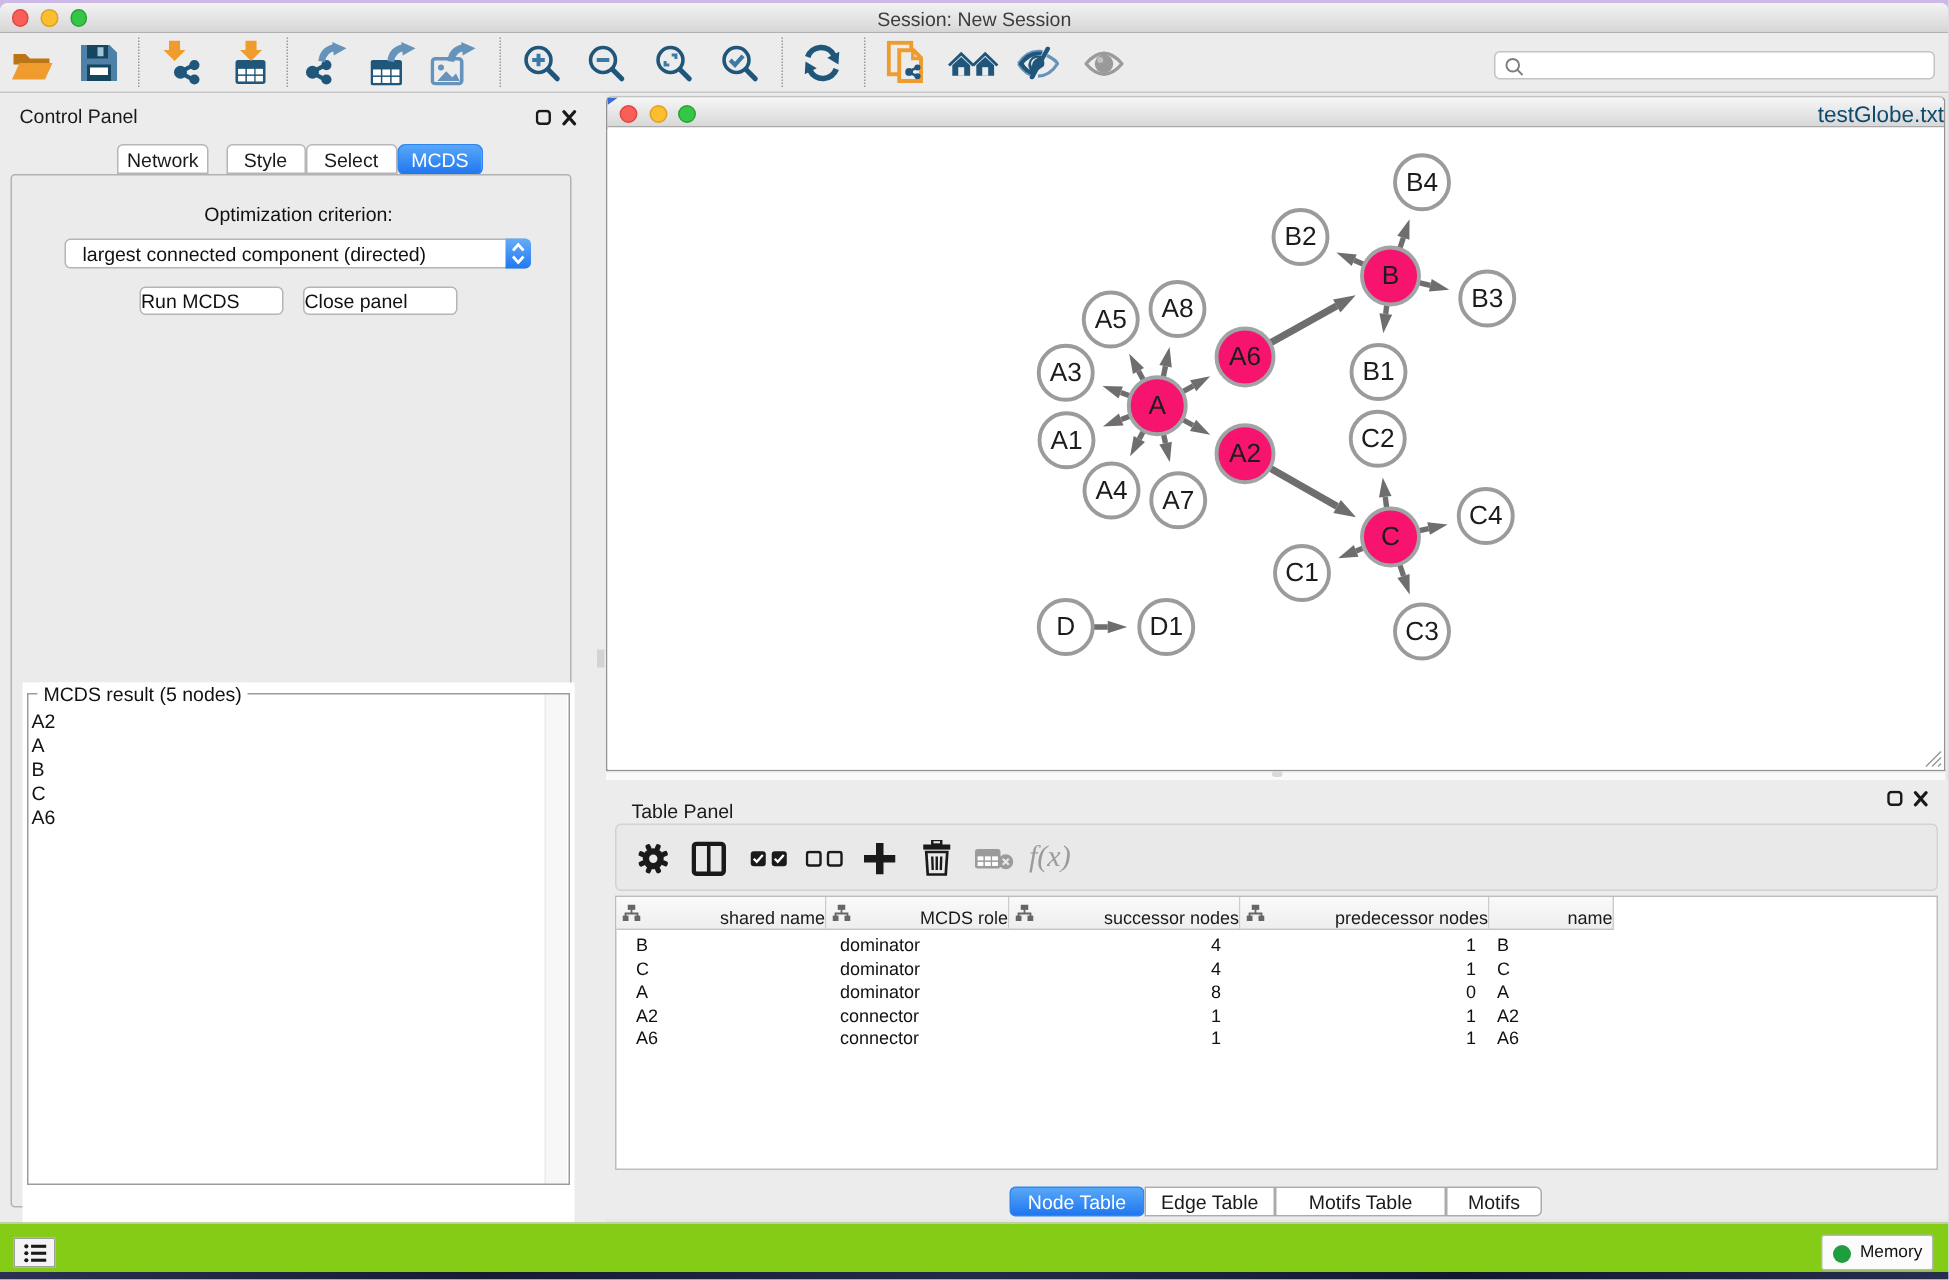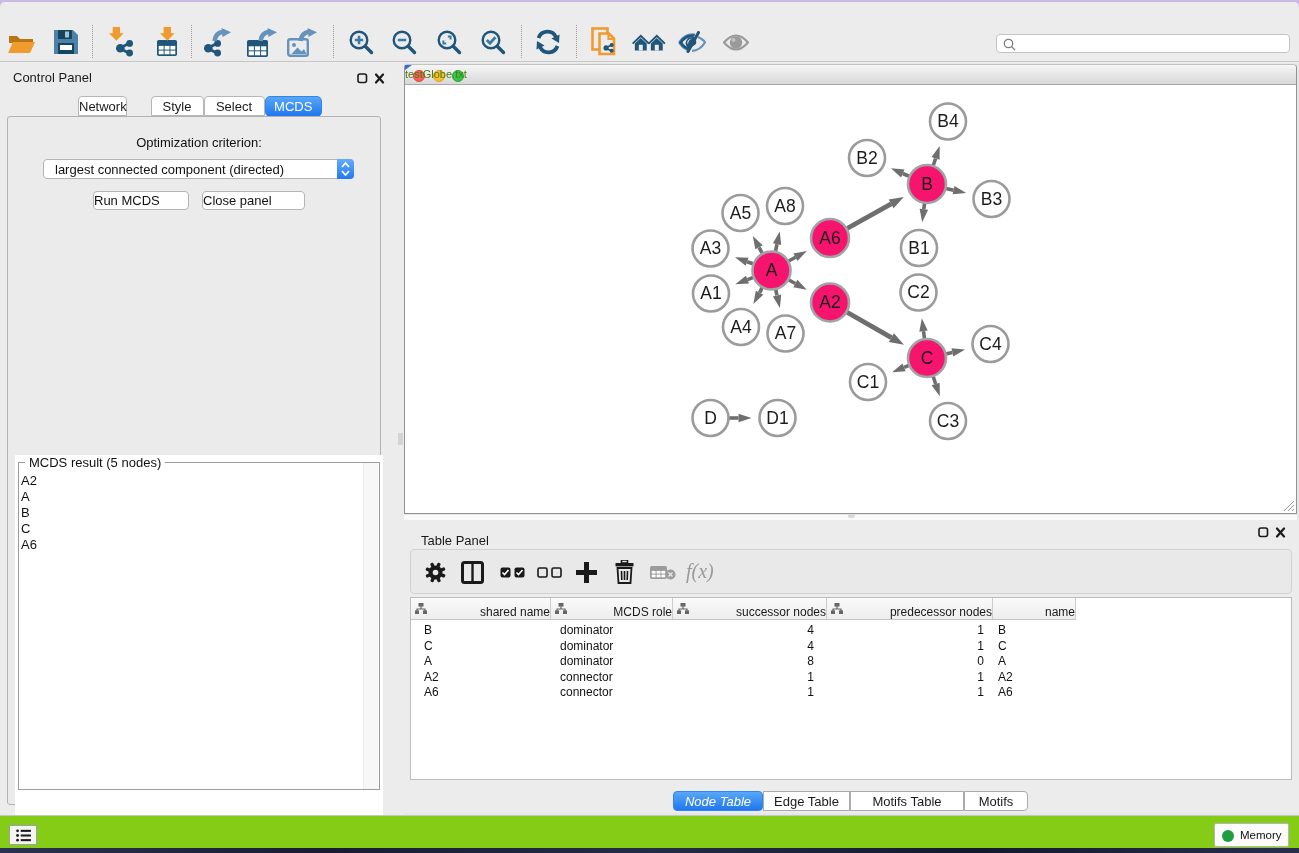--- a/index.html
+++ b/index.html
@@ -22,36 +22,42 @@
 .btn{position:absolute;top:128px;height:19px;background:#fff;border:1px solid #b5b5b5;border-radius:4px;font-size:13px;color:#111;text-align:left;line-height:18px}
 #mcdsbox{position:absolute;left:15px;top:392px;width:368px;height:369px;background:#fff}
 #mcdsborder{position:absolute;left:3px;top:7px;width:362px;height:328px;border:1px solid #9c9c9c}
 #mcdstitle{position:absolute;left:10px;top:0px;background:#fff;padding:0 4px;font-size:13px;color:#111}
 .mi{position:absolute;left:6px;font-size:13px;color:#111}
 #mcdssb{position:absolute;right:5px;top:8px;width:15px;height:326px;background:#f7f7f7;border-left:1px solid #ececec}
 #divider{position:absolute;left:388px;top:0;width:16px;height:752px;background:#ececec}
 #rightarea{position:absolute;left:404px;top:0;width:895px;height:752px;background:#e7e7e7}
 #netwin{position:absolute;left:0px;top:1px;width:893px;height:450px;background:#fff;border:1px solid #929292;border-top-color:#c2c2c2;border-radius:4px 4px 0 0;box-shadow:none}
 #nwtitle{position:absolute;left:0;top:0;width:100%;height:20px;background:linear-gradient(#f6f6f6,#d8d8d8);border-bottom:1px solid #a8a8a8;border-radius:4px 4px 0 0}
-#nwname{position:absolute;width:100%;text-align:left;top:3px;font-size:11px;color:#4d7c0f}
+#nwname{position:absolute;width:100%;text-align:right;top:3px;font-size:15px;color:#0c4a6e}
 #canvas{position:absolute;left:0;top:21px;width:891px;height:427px;background:#fff;overflow:hidden}
 #tablepanel{position:absolute;left:0;top:457px;width:895px;height:293px;background:#ececec}
 #tptoolbar{position:absolute;left:6px;top:29px;width:882px;height:45px;background:#e9e9e9;border:1px solid #d2d2d2;border-radius:4px}
 #tbl{position:absolute;left:6px;top:77px;width:882px;height:183px;background:#fff;border:1px solid #bdbdbd}
 .hcell{position:absolute;top:0;height:22px;background:linear-gradient(#fafafa,#eee);border-right:1px solid #ccc;border-bottom:1px solid #c4c4c4}
 .hlabel{position:absolute;top:7px;width:100%;text-align:right;font-size:12px;color:#1a1a1a}
 .trow{position:absolute;font-size:12px;color:#111}
 .tabb{position:absolute;height:20px;background:#fff;border:1px solid #ababab;font-size:13px;color:#1a1a1a;text-align:center;line-height:19px}
 #statusbar{position:absolute;left:0;top:813px;width:1299px;height:33px;background:#84cc16;border-top:1px solid #c6c6c6}
 #memory{position:absolute;right:10px;top:7px;width:75px;height:24px;background:#fbfbfb;border:1px solid #b5b5b5;border-radius:2px;font-size:11.5px;color:#111}
 #listbtn{position:absolute;left:9px;top:9px;width:28px;height:20px;background:#f4f4f4;border:1px solid #9f9f9f}
 #bottomstrip{position:absolute;left:0;top:848px;width:1299px;height:5px;background:linear-gradient(90deg,#2a3152,#171c33 25%,#232b4a 50%,#12182e 75%,#272e4e)}
 </style></head>
 <body>
 <div id="app">
+  <div id="titlebar">
+      <div class="tl" style="left:7.7px;top:4.2px;width:11.6px;height:11.6px;background:#f95f57;border:1px solid #df4742"></div>
+      <div class="tl" style="left:27.2px;top:4.2px;width:11.6px;height:11.6px;background:#fbbe2e;border:1px solid #dfa023"></div>
+      <div class="tl" style="left:46.7px;top:4.2px;width:11.6px;height:11.6px;background:#35c648;border:1px solid #2aa334"></div>
+      <div id="title">Session: New Session</div>
+    </div>
   <div id="toolbar">
       <svg class="abs" style="left:7px;top:8px" width="29" height="24" viewBox="0 0 29 24">
         <path d="M2 6 L10 6 L13 9 L26 9 L26 13 L2 13 Z" fill="#bc7513"></path>
         <path d="M1 23 L6 12 L28 12 L23 23 Z" fill="#ef9b2d"></path>
       </svg>
       <svg class="abs" style="left:53px;top:7px" width="26" height="26" viewBox="0 0 26 26">
         <path d="M1 1 L20 1 L25 6 L25 25 L1 25 Z" fill="#4d81a8"></path>
         <path d="M5 1 L19 1 L19 10 L5 10 Z" fill="#16455f"></path>
         <rect x="12" y="2.5" width="4" height="6" fill="#9fc3d9"></rect>
         <rect x="5" y="14" width="16" height="11" fill="#16455f"></rect>
@@ -199,21 +205,21 @@
         </svg>
       </div>
     </div>
   <div id="main">
     <div id="cp">
         <div class="ptitle abs" style="left:13px;top:7px">Control Panel</div>
         <svg class="abs" style="left:357px;top:10px" width="28" height="11" viewBox="0 0 28 11">
           <rect x="1" y="1" width="8.5" height="8.5" rx="2" fill="none" stroke="#1a1a1a" stroke-width="1.6"></rect>
           <path d="M19 1.5 L26 9.5 M26 1.5 L19 9.5" stroke="#1a1a1a" stroke-width="2.2" stroke-linecap="round"></path>
         </svg>
-        <div class="tab" style="left:78px;width:49px;border-radius:4px 4px 0 0;">Network</div>
+        <div class="tab" style="left:78px;width:61px;border-radius:4px 4px 0 0;">Network</div>
         <div class="tab" style="left:150.5px;width:53px;border-radius:4px 4px 0 0;">Style</div>
         <div class="tab" style="left:203.5px;width:61px;border-radius:4px 4px 0 0;">Select</div>
         <div class="tab" style="left:264.5px;width:57.5px;border-radius:4px 4px 0 0;background:linear-gradient(#58a7f8,#2077ef);color:#fff;border-color:#2f86f0;border-radius:5px;height:21px;">MCDS</div>
         <div id="subpanel"></div>
         <div id="optlabel">Optimization criterion:</div>
         <div id="dropdown">largest connected component (directed)<div id="stepper"><svg width="17" height="20" viewBox="0 0 17 20">
               <path d="M5 8 L8.5 4 L12 8" fill="none" stroke="#fff" stroke-width="1.8"></path>
               <path d="M5 12 L8.5 16 L12 12" fill="none" stroke="#fff" stroke-width="1.8"></path>
             </svg></div></div>
         <div class="btn" style="left:93px;width:96px">Run MCDS</div>
@@ -452,21 +458,21 @@
             <div class="trow" style="left:149px;top:71.8px">connector</div>
             <div class="trow" style="left:330px;top:71.8px;width:73px;text-align:right">1</div>
             <div class="trow" style="left:500px;top:71.8px;width:73px;text-align:right">1</div>
             <div class="trow" style="left:587px;top:71.8px">A2</div>
             <div class="trow" style="left:13px;top:87.4px">A6</div>
             <div class="trow" style="left:149px;top:87.4px">connector</div>
             <div class="trow" style="left:330px;top:87.4px;width:73px;text-align:right">1</div>
             <div class="trow" style="left:500px;top:87.4px;width:73px;text-align:right">1</div>
             <div class="trow" style="left:587px;top:87.4px">A6</div>
           </div>
-          <div class="tabb" style="left:269px;top:271px;width:90px;border-radius:4px 0 0 4px;background:linear-gradient(#58a7f8,#2077ef);color:#fff;border-color:#2f86f0;border-radius:4px;font-style:italic;">Node Table</div>
+          <div class="tabb" style="left:269px;top:271px;width:90px;border-radius:4px 0 0 4px;background:linear-gradient(#58a7f8,#2077ef);color:#fff;border-color:#2f86f0;border-radius:4px;">Node Table</div>
           <div class="tabb" style="left:359px;top:271px;width:87px;">Edge Table</div>
           <div class="tabb" style="left:446px;top:271px;width:114px;">Motifs Table</div>
           <div class="tabb" style="left:560px;top:271px;width:64px;border-radius:0 4px 4px 0;">Motifs</div>
         </div>
     </div>
   </div>
   <div id="statusbar">
       <div id="listbtn">
         <svg width="15" height="13" viewBox="0 0 16 14" style="position:absolute;left:6px;top:3px">
           <g fill="#1a1a1a">

